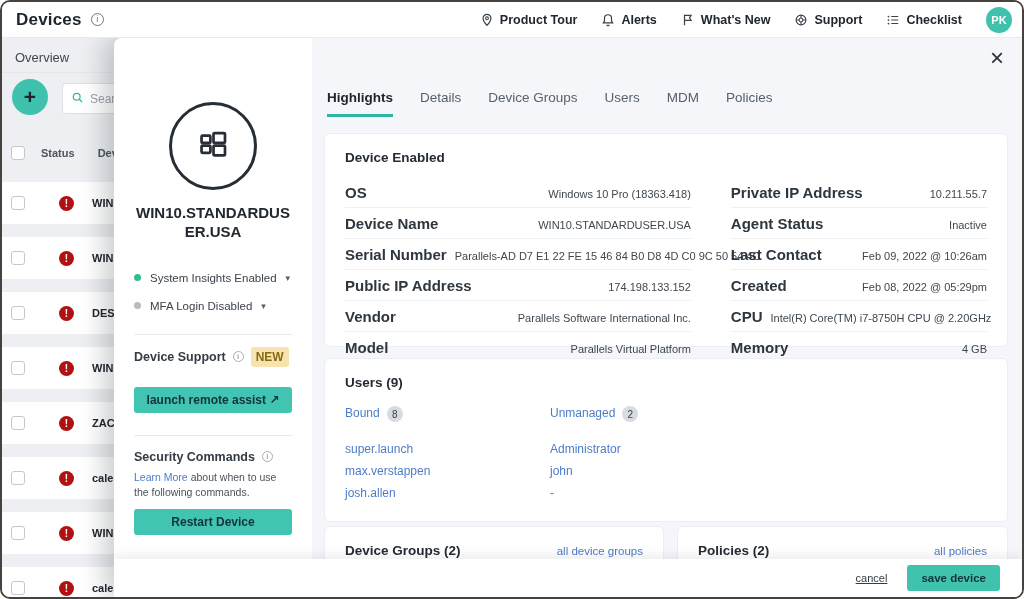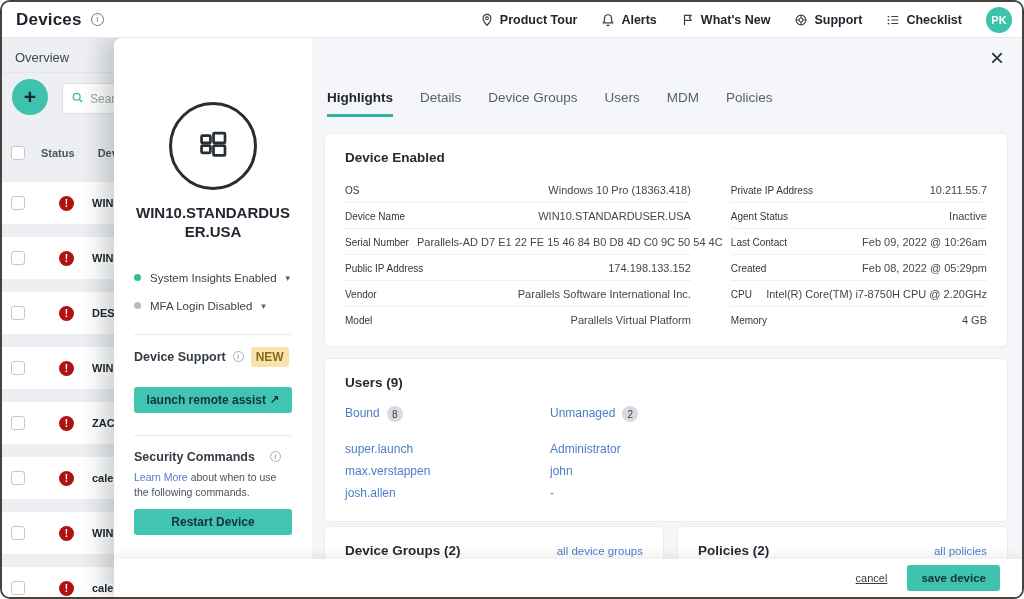--- a/index.html
+++ b/index.html
@@ -61,21 +61,21 @@
   .caret { font-size:9px; color:#555c64; }
   .p-divider { border-top:1px solid #e8eaed; margin-top:22px; }
   .support-row { margin-top:12px; display:flex; align-items:center; gap:7px; font-size:12.5px; font-weight:bold; color:#333b44; }
   .small-i { width:11px; height:11px; border:1px solid #a8aeb6; border-radius:50%; color:#a8aeb6; font-size:8px;
              line-height:9px; text-align:center; font-style:normal; display:inline-block; flex:none; }
   .badge-new { background:#f6e3ad; color:#8a6a14; font-size:12px; font-weight:bold; padding:3px 5px; border-radius:3px; }
   .teal-btn { display:block; width:100%; background:#41c4b1; border:none; border-radius:3px; color:#14333a;
               font-size:12px; font-weight:bold; padding:6px 4px; text-align:center; cursor:pointer;
               font-family:"Liberation Sans","DejaVu Sans",sans-serif; }
   .launch-btn { margin-top:20px; }
-  .sec-title { margin-top:14px; display:flex; align-items:center; gap:15px; font-size:12.5px; font-weight:bold; color:#333b44; }
+  .sec-title { margin-top:14px; display:flex; align-items:center; gap:7px; font-size:12.5px; font-weight:bold; color:#333b44; }
   .sec-desc { margin-top:6px; font-size:10.5px; color:#4a525a; line-height:1.5; }
   .link { color:#4d7cc7; text-decoration:none; cursor:pointer; }
   .lock-btn { margin-top:26px; }
   .restart-btn { margin-top:8px; }
 
   .content { flex:1; background:#f5f6f9; position:relative; }
   .close-x { position:absolute; top:8px; right:18px; font-size:24px; color:#2b3138; cursor:pointer; line-height:1; }
   .m-tabs { position:absolute; top:52px; left:15px; display:flex; gap:27px; font-size:13.5px; }
   .m-tab { color:#57616b; padding-bottom:9px; cursor:pointer; }
   .m-tab.active { color:#20262d; font-weight:bold; border-bottom:3px solid #2fb5a4; }
@@ -83,21 +83,21 @@
   .card { position:absolute; background:#fff; border-radius:6px; border:1px solid #eceef1; }
   .card-title { font-size:13.5px; font-weight:bold; color:#242b33; }
   .ov-card { left:12px; right:14px; top:95px; height:214px; padding:16px 20px; }
   .ov-cols { display:flex; gap:40px; margin-top:12px; }
   .ov-col { min-width:0; }
   .ov-col.l { flex:1.35; }
   .ov-col.r { flex:1; }
   .ov-row { display:flex; justify-content:space-between; align-items:baseline; padding:6.5px 0;
             border-bottom:1px solid #edeff2; font-size:11px; }
   .ov-row:last-child { border-bottom:none; }
-  .ov-label { font-weight:normal; color:#2e363f; white-space:nowrap; margin-right:8px; font-size:10px; }
+  .ov-label { font-weight:bold; color:#2e363f; white-space:nowrap; margin-right:8px; font-size:15px; }
   .ov-value { color:#3f474f; text-align:right; white-space:nowrap; }
 
   .users-card { left:12px; right:14px; top:320px; height:164px; padding:16px 20px; }
   .u-cols { display:grid; grid-template-columns:205px 1fr; margin-top:16px; }
   .u-head { display:flex; align-items:flex-start; gap:7px; font-size:12px; }
   .u-badge { width:16px; height:16px; border-radius:50%; background:#d8dbe0; color:#3c434a; font-size:10px;
              display:flex; align-items:center; justify-content:center; }
   .u-list { margin-top:16px; }
   .u-item { display:block; font-size:12px; line-height:1.85; }
 

